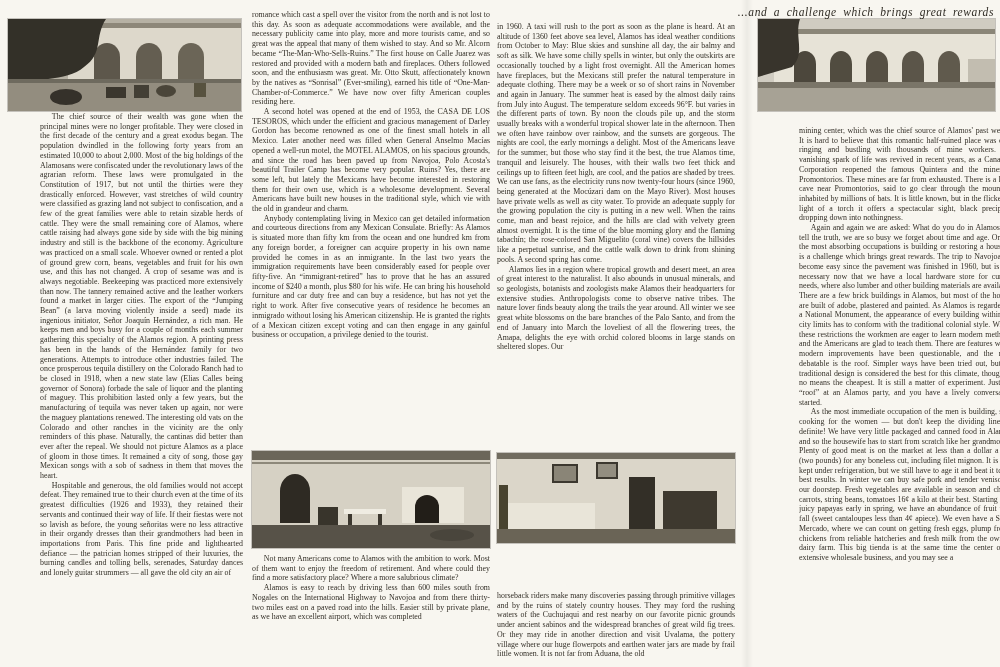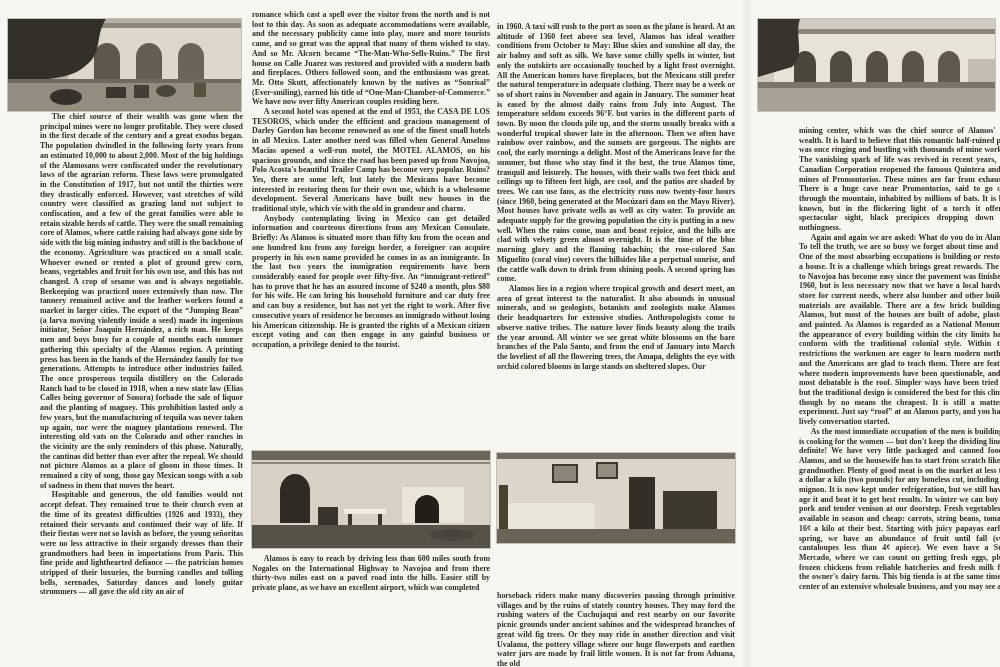--- a/index.html
+++ b/index.html
@@ -38,30 +38,31 @@
   }
   .photo svg{display:block;width:100%;height:100%;}
   .coltext{
     position:absolute;
     text-align:justify;
     font-size:7.9px;
     line-height:9.7px;
     overflow:hidden;
     color:#332f27;
   }
-  .coltext p{margin:0;text-indent:1.5em;font-weight:bold;}
+  .coltext p{margin:0;text-indent:1.5em;}
   .coltext p.cont{text-indent:0;}
 </style>
 </head>
 <body>
 
 <div class="spread">
 
   <div class="gutter"></div>
 
+  <div class="runhead right">...and a challenge which brings great rewards</div>
 
   <figure class="photo" style="left:8px;top:19px;width:233px;height:92px;margin:0;">
     <svg viewBox="0 0 233 92" preserveAspectRatio="none">
       <rect width="233" height="92" fill="#b6b1a4"></rect>
       <rect x="60" y="6" width="173" height="56" fill="#ddd8cb"></rect>
       <rect x="60" y="4" width="173" height="5" fill="#8d8779"></rect>
       <path d="M86,62 v-24 a13,14 0 0 1 26,0 v24 z" fill="#5d574b"></path>
       <path d="M128,62 v-24 a13,14 0 0 1 26,0 v24 z" fill="#645e51"></path>
       <path d="M170,62 v-24 a13,14 0 0 1 26,0 v24 z" fill="#6b6557"></path>
       <path d="M0,0 L98,0 C86,18 96,34 76,48 C58,64 24,56 0,72 Z" fill="#333028"></path>
@@ -129,20 +130,21 @@
       <p>Hospitable and generous, the old families would not accept defeat. They remained true to their church even at the time of its greatest difficulties (1926 and 1933), they retained their servants and continued their way of life. If their fiestas were not so lavish as before, the young señoritas were no less attractive in their organdy dresses than their grandmothers had been in importations from Paris. This fine pride and lighthearted defiance — the patrician homes stripped of their luxuries, the burning candles and tolling bells, serenades, Saturday dances and lonely guitar strummers — all gave the old city an air of</p>
     </div>
 
   <div class="coltext" style="left:252px;top:10px;width:238px;height:438px;">
       <p class="cont">romance which cast a spell over the visitor from the north and is not lost to this day. As soon as adequate accommodations were available, and the necessary publicity came into play, more and more tourists came, and so great was the appeal that many of them wished to stay. And so Mr. Alcorn became “The-Man-Who-Sells-Ruins.” The first house on Calle Juarez was restored and provided with a modern bath and fireplaces. Others followed soon, and the enthusiasm was great. Mr. Otto Skutt, affectionately known by the natives as “Sonrisal” (Ever-smiling), earned his title of “One-Man-Chamber-of-Commerce.” We have now over fifty American couples residing here.</p>
       <p>A second hotel was opened at the end of 1953, the CASA DE LOS TESOROS, which under the efficient and gracious management of Darley Gordon has become renowned as one of the finest small hotels in all Mexico. Later another need was filled when General Anselmo Macías opened a well-run motel, the MOTEL ALAMOS, on his spacious grounds, and since the road has been paved up from Navojoa, Polo Acosta's beautiful Trailer Camp has become very popular. Ruins? Yes, there are some left, but lately the Mexicans have become interested in restoring them for their own use, which is a wholesome development. Several Americans have built new houses in the traditional style, which vie with the old in grandeur and charm.</p>
       <p>Anybody contemplating living in Mexico can get detailed information and courteous directions from any Mexican Consulate. Briefly: As Alamos is situated more than fifty km from the ocean and one hundred km from any foreign border, a foreigner can acquire property in his own name provided he comes in as an inmigrante. In the last two years the immigration requirements have been considerably eased for people over fifty-five. An “immigrant-retired” has to prove that he has an assured income of $240 a month, plus $80 for his wife. He can bring his household furniture and car duty free and can buy a residence, but has not yet the right to work. After five consecutive years of residence he becomes an inmigrado without losing his American citizenship. He is granted the rights of a Mexican citizen except voting and can then engage in any gainful business or occupation, a privilege denied to the tourist.</p>
     </div>
 
   <div class="coltext" style="left:252px;top:554px;width:238px;height:108px;">
+      <p>Not many Americans come to Alamos with the ambition to work. Most of them want to enjoy the freedom of retirement. And where could they find a more satisfactory place? Where a more salubrious climate?</p>
       <p>Alamos is easy to reach by driving less than 600 miles south from Nogales on the International Highway to Navojoa and from there thirty-two miles east on a paved road into the hills. Easier still by private plane, as we have an excellent airport, which was completed</p>
     </div>
 
   <div class="coltext" style="left:497px;top:22px;width:238px;height:440px;">
       <p class="cont">in 1960. A taxi will rush to the port as soon as the plane is heard. At an altitude of 1360 feet above sea level, Alamos has ideal weather conditions from October to May: Blue skies and sunshine all day, the air balmy and soft as silk. We have some chilly spells in winter, but only the outskirts are occasionally touched by a light frost overnight. All the American homes have fireplaces, but the Mexicans still prefer the natural temperature in adequate clothing. There may be a week or so of short rains in November and again in January. The summer heat is eased by the almost daily rains from July into August. The temperature seldom exceeds 96°F. but varies in the different parts of town. By noon the clouds pile up, and the storm usually breaks with a wonderful tropical shower late in the afternoon. Then we often have rainbow over rainbow, and the sunsets are gorgeous. The nights are cool, the early mornings a delight. Most of the Americans leave for the summer, but those who stay find it the best, the true Alamos time, tranquil and leisurely. The houses, with their walls two feet thick and ceilings up to fifteen feet high, are cool, and the patios are shaded by trees. We can use fans, as the electricity runs now twenty-four hours (since 1960, being generated at the Mocúzari dam on the Mayo River). Most houses have private wells as well as city water. To provide an adequate supply for the growing population the city is putting in a new well. When the rains come, man and beast rejoice, and the hills are clad with velvety green almost overnight. It is the time of the blue morning glory and the flaming tabachín; the rose-colored San Miguelito (coral vine) covers the hillsides like a perpetual sunrise, and the cattle walk down to drink from shining pools. A second spring has come.</p>
       <p>Alamos lies in a region where tropical growth and desert meet, an area of great interest to the naturalist. It also abounds in unusual minerals, and so geologists, botanists and zoologists make Alamos their headquarters for extensive studies. Anthropologists come to observe native tribes. The nature lover finds beauty along the trails the year around. All winter we see great white blossoms on the bare branches of the Palo Santo, and from the end of January into March the loveliest of all the flowering trees, the Amapa, delights the eye with orchid colored blooms in large stands on sheltered slopes. Our</p>
     </div>
 
   <div class="coltext" style="left:497px;top:549px;width:238px;height:113px;margin-top:42px;">
       <p class="cont">horseback riders make many discoveries passing through primitive villages and by the ruins of stately country houses. They may ford the rushing waters of the Cuchujaqui and rest nearby on our favorite picnic grounds under ancient sabinos and the widespread branches of great wild fig trees. Or they may ride in another direction and visit Uvalama, the pottery village where our huge flowerpots and earthen water jars are made by frail little women. It is not far from Aduana, the old</p>

